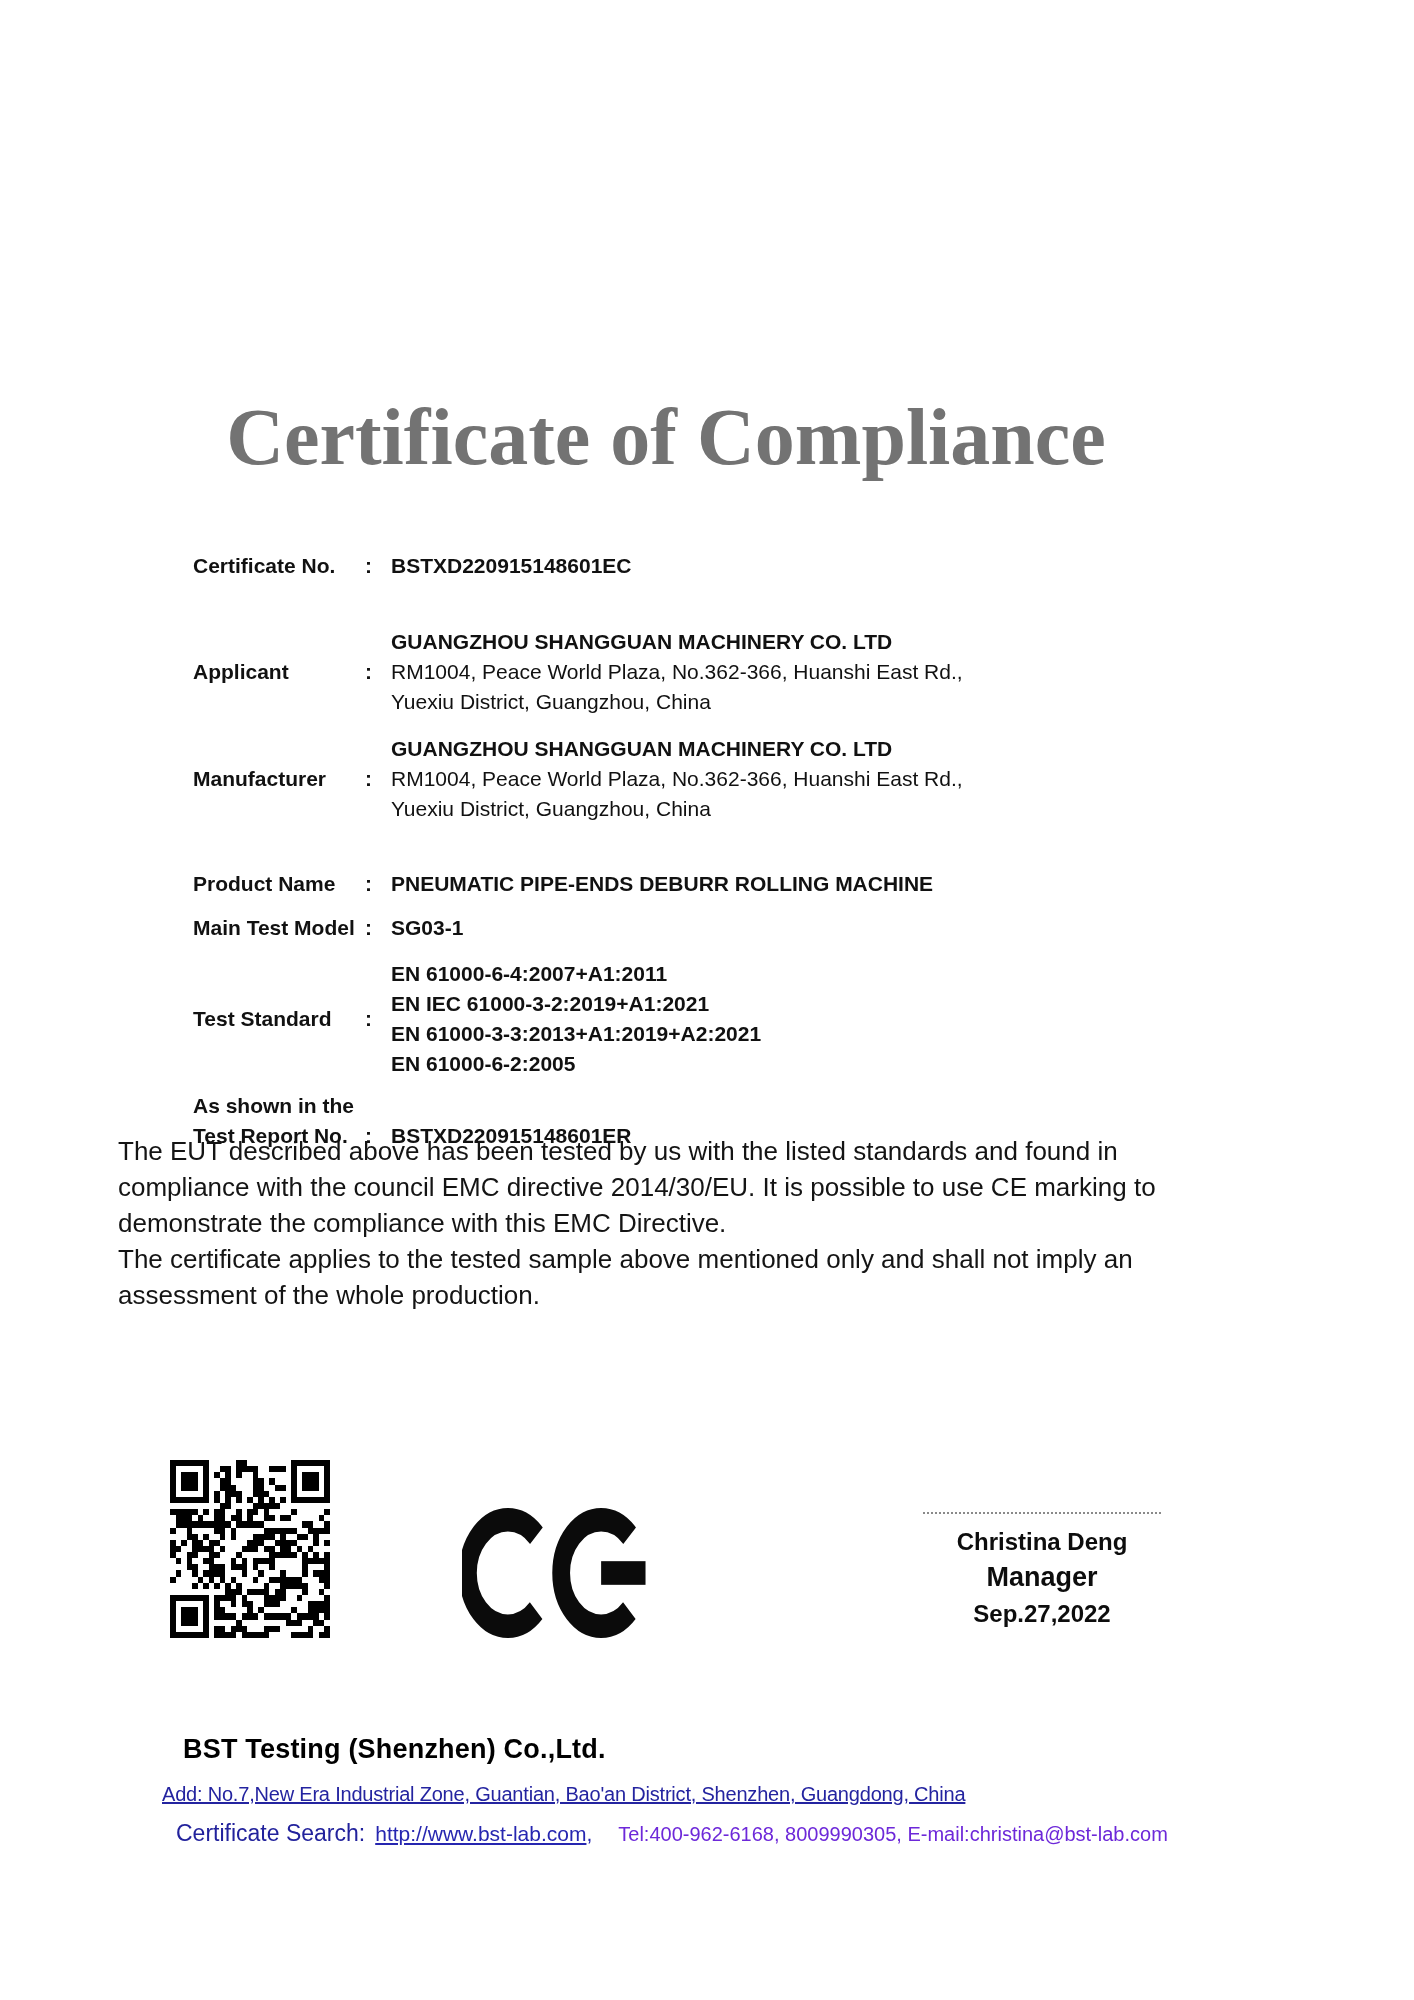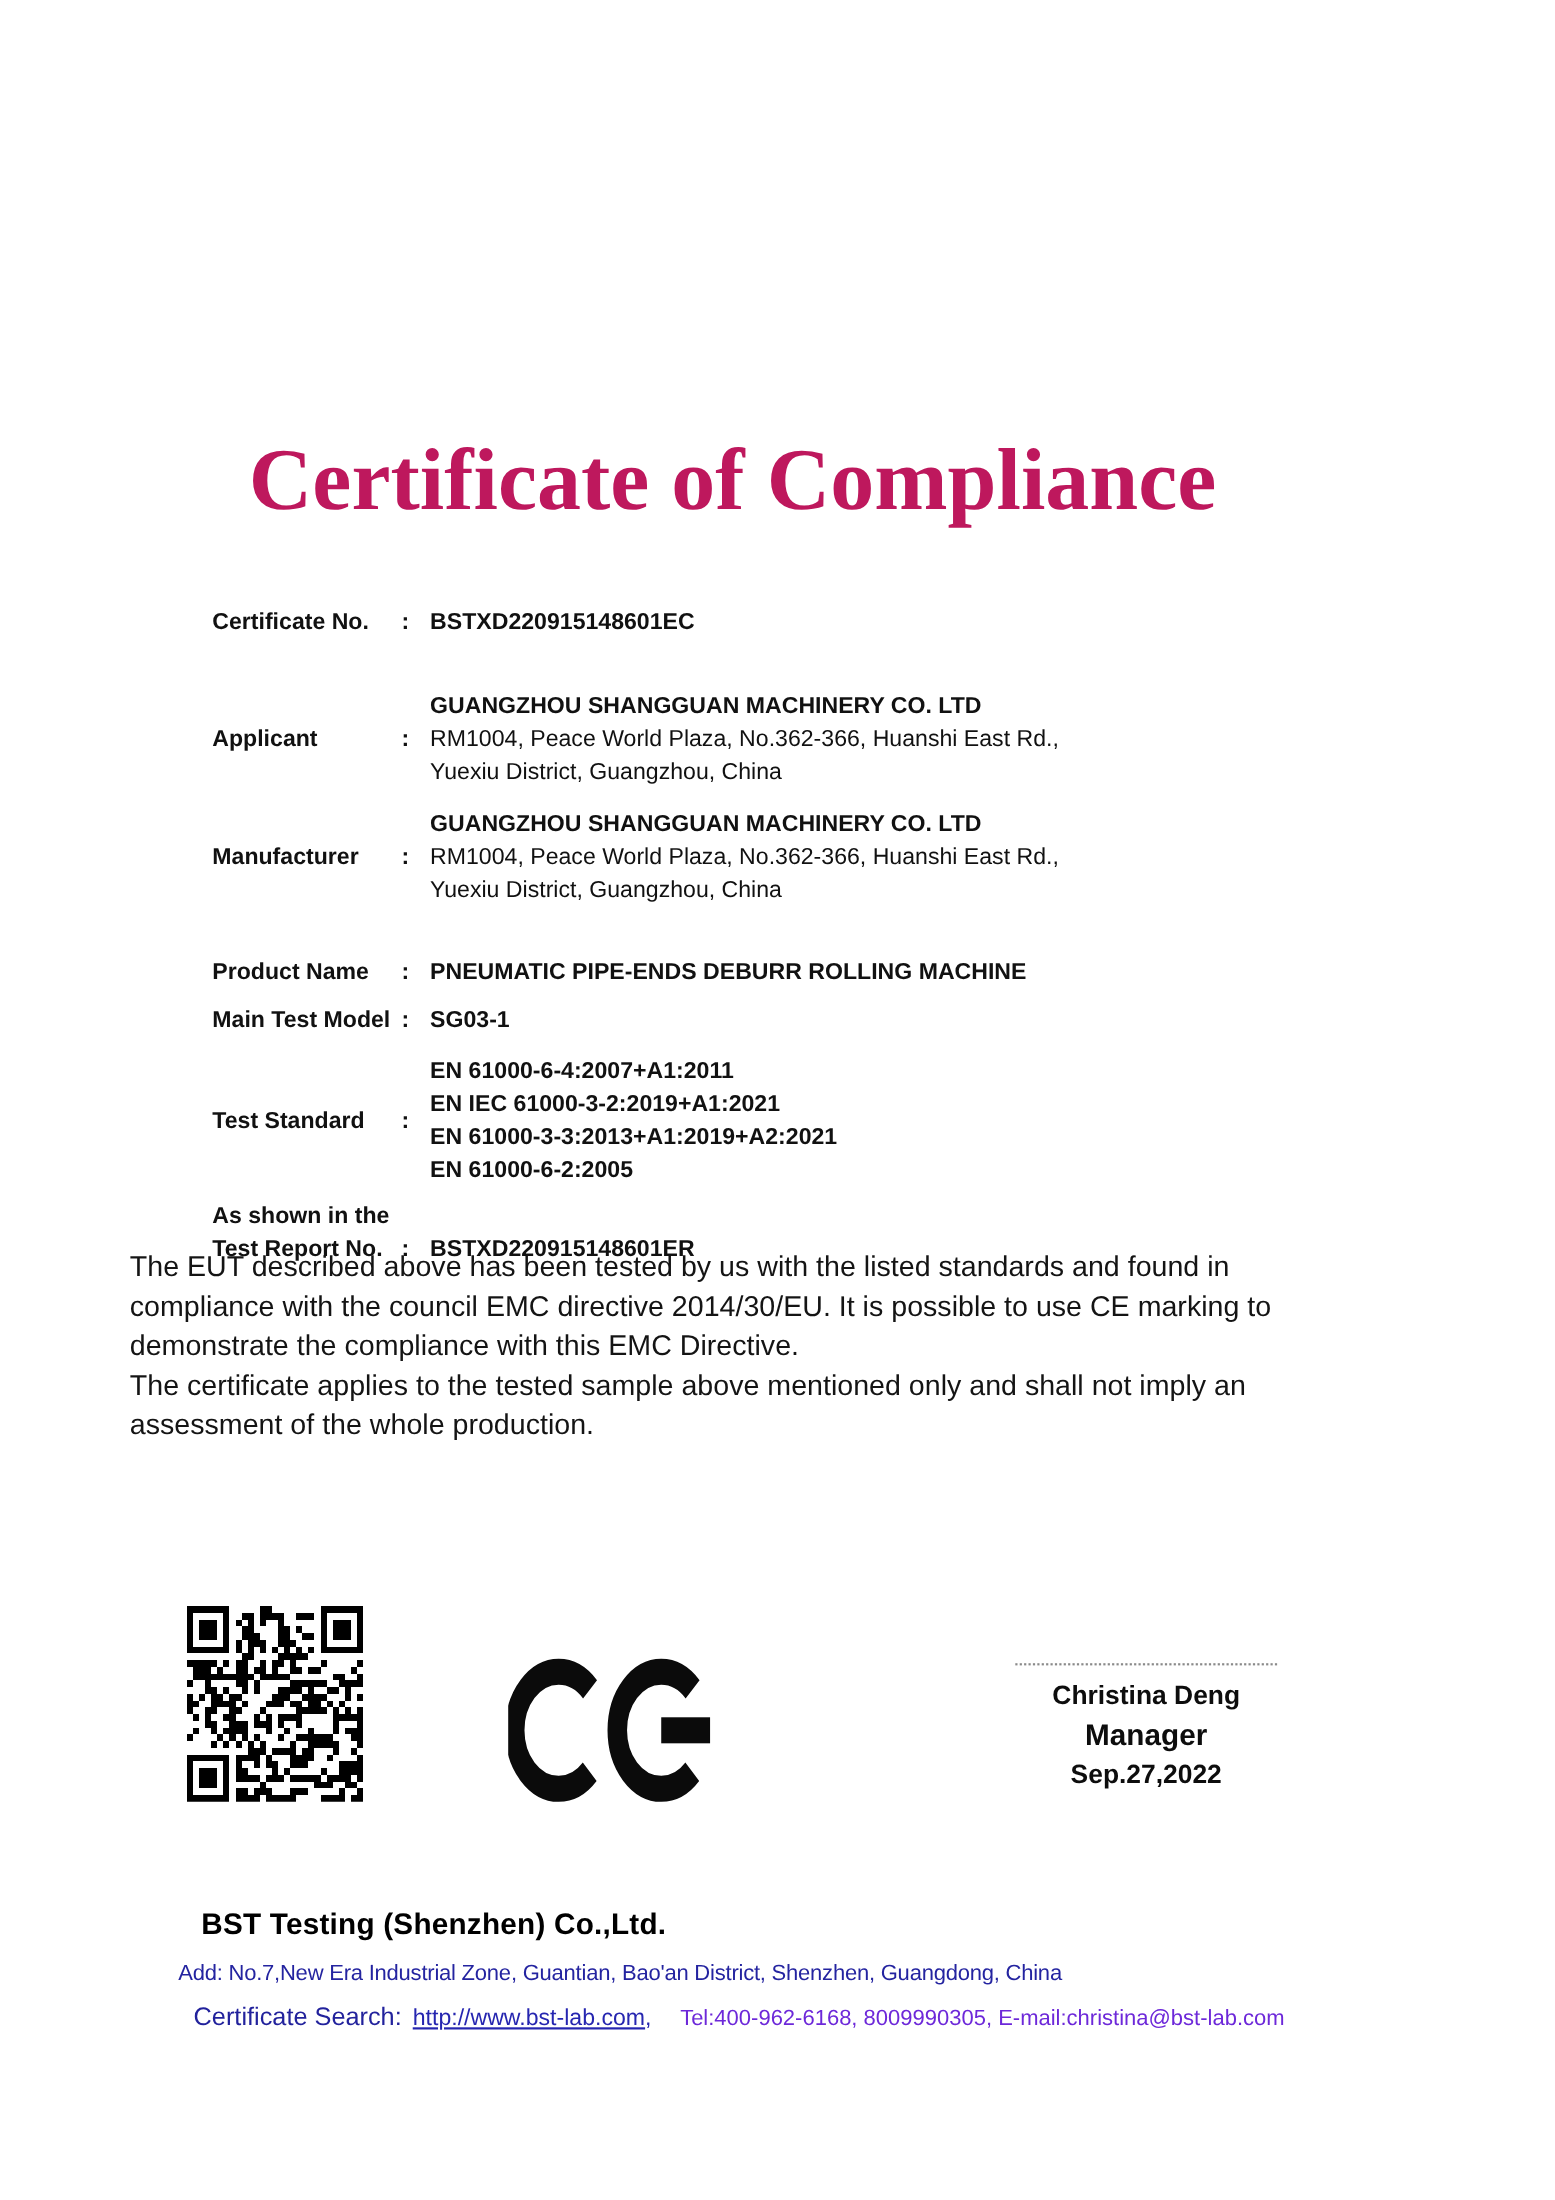--- a/index.html
+++ b/index.html
@@ -11,21 +11,21 @@
     overflow:hidden;
   }
 
   
   .doc-title {
     position:absolute; left:120px; top:392px; width:1092px;
     text-align:center;
     font-family:"Liberation Serif", serif;
     font-weight:bold;
     font-size:80px;
-    color:#be185d;
+    color:#737373;
     letter-spacing:0px;
     white-space:nowrap;
   }
 
   
   .fields { position:absolute; left:193px; top:551px; width:1000px; font-size:21px; }
   .frow { display:flex; align-items:center; }
   .frow.center { align-items:flex-end; }
   .flabel { width:172px; flex:none; font-weight:bold; line-height:30px; }
   .fcolon { width:26px; flex:none; font-weight:bold; line-height:30px; }
@@ -58,21 +58,21 @@
   .sig-role { font-size:27px; font-weight:bold; margin-top:6px; color:#0d0d0d; }
   .sig-date { font-size:24px; font-weight:bold; margin-top:7px; color:#0d0d0d; }
 
   
   .f-company {
     position:absolute; left:183px; top:1734px;
     font-size:27px; font-weight:bold; color:#000000; letter-spacing:0.2px;
   }
   .f-address {
     position:absolute; left:162px; top:1783px;
-    font-size:20px; color:#2424a0; letter-spacing:-0.2px;
+    font-size:20px; color:#2424a0; letter-spacing:-0.2px;text-decoration:underline;
   }
   .f-search {
     position:absolute; left:176px; top:1820px; width:1100px;
     display:flex; align-items:baseline; white-space:pre;
   }
   .f-search-label { font-size:23px; color:#22229c; }
   .f-search-url { font-size:21px; color:#2626b0; text-decoration:underline; margin-left:10px; }
   .f-search-comma { font-size:21px; color:#2626b0; }
   .f-contact { font-size:20px; color:#6d28d9; margin-left:26px; }
 </style>

